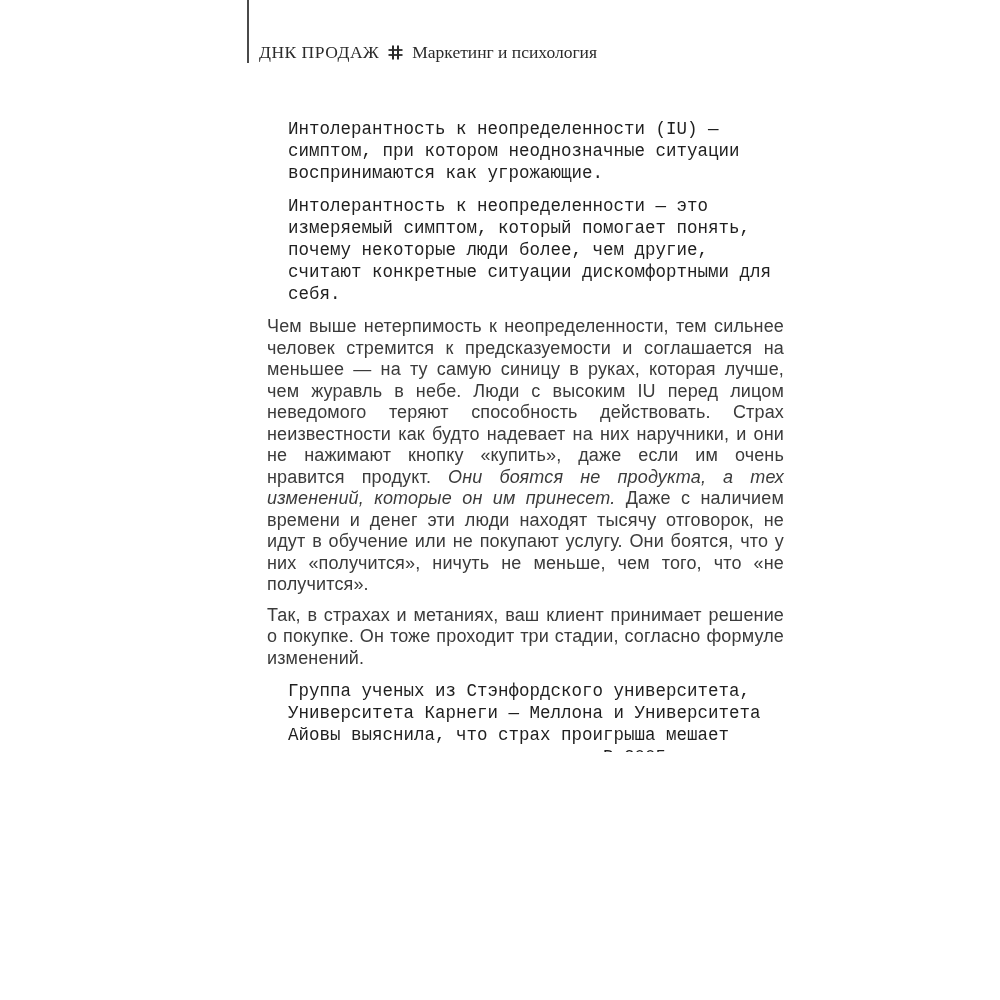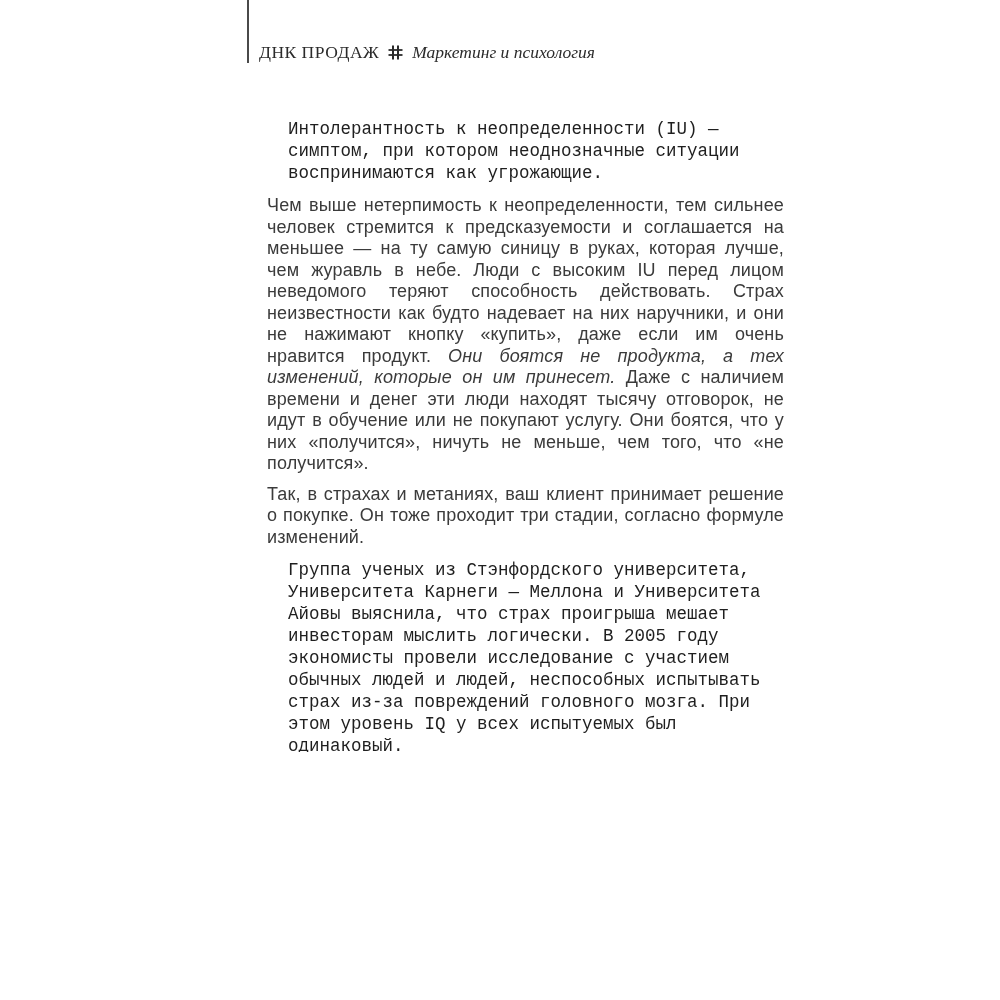--- a/index.html
+++ b/index.html
@@ -27,21 +27,21 @@
     top: 42px;
     display: flex;
     align-items: center;
     gap: 9px;
     font-family: "Liberation Serif", serif;
     font-size: 17.5px;
     color: #2b2b2b;
     white-space: nowrap;
   }
   .book-title { letter-spacing: 0.5px; }
-  .chapter-title { font-style: italic; }
+  .chapter-title { }
   .hash-icon { display: inline-block; width: 15px; height: 15px; }
   .hash-icon svg { display: block; }
 
   .content {
     position: absolute;
     left: 267px;
     top: 107px;
     width: 517px;
   }
   .content p {
@@ -87,20 +87,21 @@
         <line x1="10" y1="0.5" x2="10" y2="14.5" stroke="#2b2b2b" stroke-width="2"></line>
         <line x1="0.5" y1="5" x2="14.5" y2="5" stroke="#2b2b2b" stroke-width="1.8"></line>
         <line x1="0.5" y1="10" x2="14.5" y2="10" stroke="#2b2b2b" stroke-width="1.8"></line>
       </svg>
     </span>
     <span class="chapter-title">Маркетинг и психология</span>
   </header>
 
   <main class="content">
     <blockquote>Интолерантность к неопределенности (IU) — симптом, при котором неоднозначные ситуации воспринимаются как угрожающие.</blockquote>
+    <blockquote>Интолерантность к неопределенности — это измеряемый симптом, который помогает понять, почему некоторые люди более, чем другие, считают конкретные ситуации дискомфортными для себя.</blockquote>
     <p><span>Чем выше нетерпимость к неопределенности, тем сильнее человек стремится к предсказуемости и соглашается на меньшее — на ту самую синицу в руках, которая лучше, чем журавль в небе. Люди с высоким IU перед лицом неведомого теряют способность действовать. Страх неизвестности как будто надевает на них наручники, и они не нажимают кнопку «купить», даже если им очень нравится продукт. </span><em>Они боятся не продукта, а тех изменений, которые он им принесет.</em><span> Даже с наличием времени и денег эти люди находят тысячу отговорок, не идут в обучение или не покупают услугу. Они боятся, что у них «получится», ничуть не меньше, чем того, что «не получится».</span></p>
     <p>Так, в страхах и метаниях, ваш клиент принимает решение о покупке. Он тоже проходит три стадии, согласно формуле изменений.</p>
     <blockquote>Группа ученых из Стэнфордского университета, Университета Карнеги — Меллона и Университета Айовы выяснила, что страх проигрыша мешает инвесторам мыслить логически. В 2005 году экономисты провели исследование с участием обычных людей и людей, неспособных испытывать страх из-за повреждений головного мозга. При этом уровень IQ у всех испытуемых был одинаковый.</blockquote>
   </main>
 
   <span class="page-number">20</span>
   <div class="vrule vrule-bottom"></div>
 
 </div>
 

